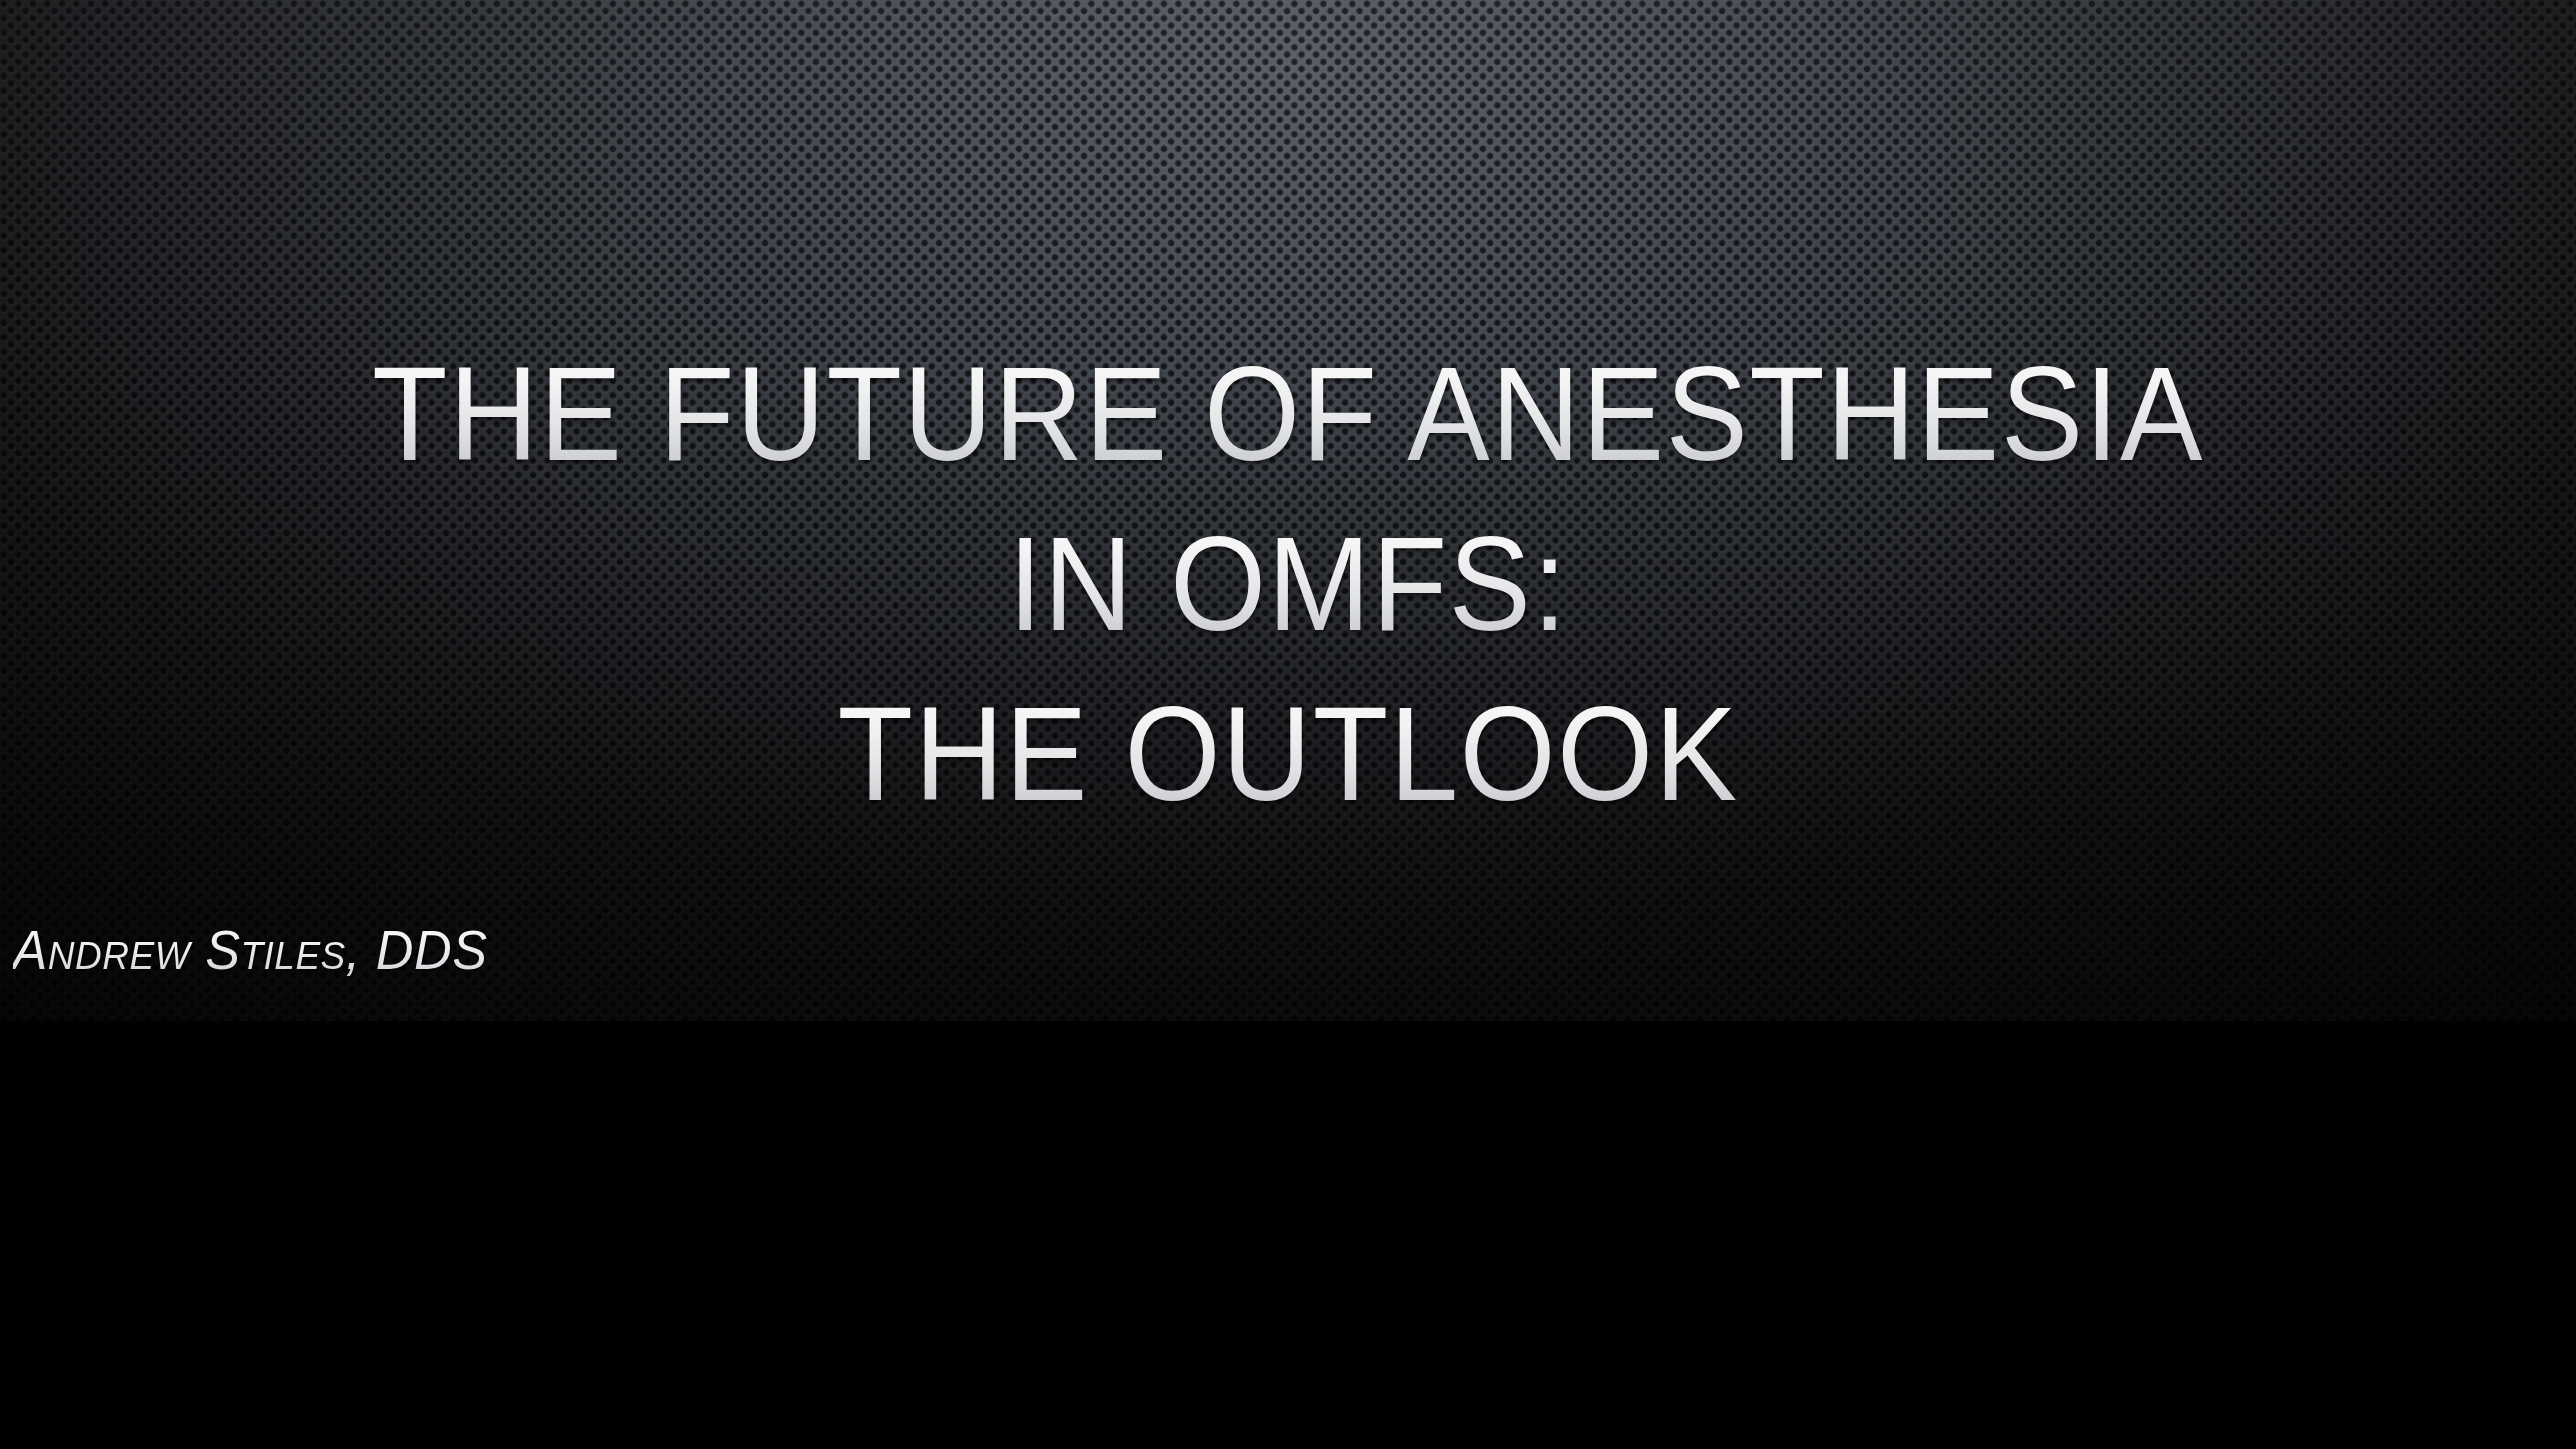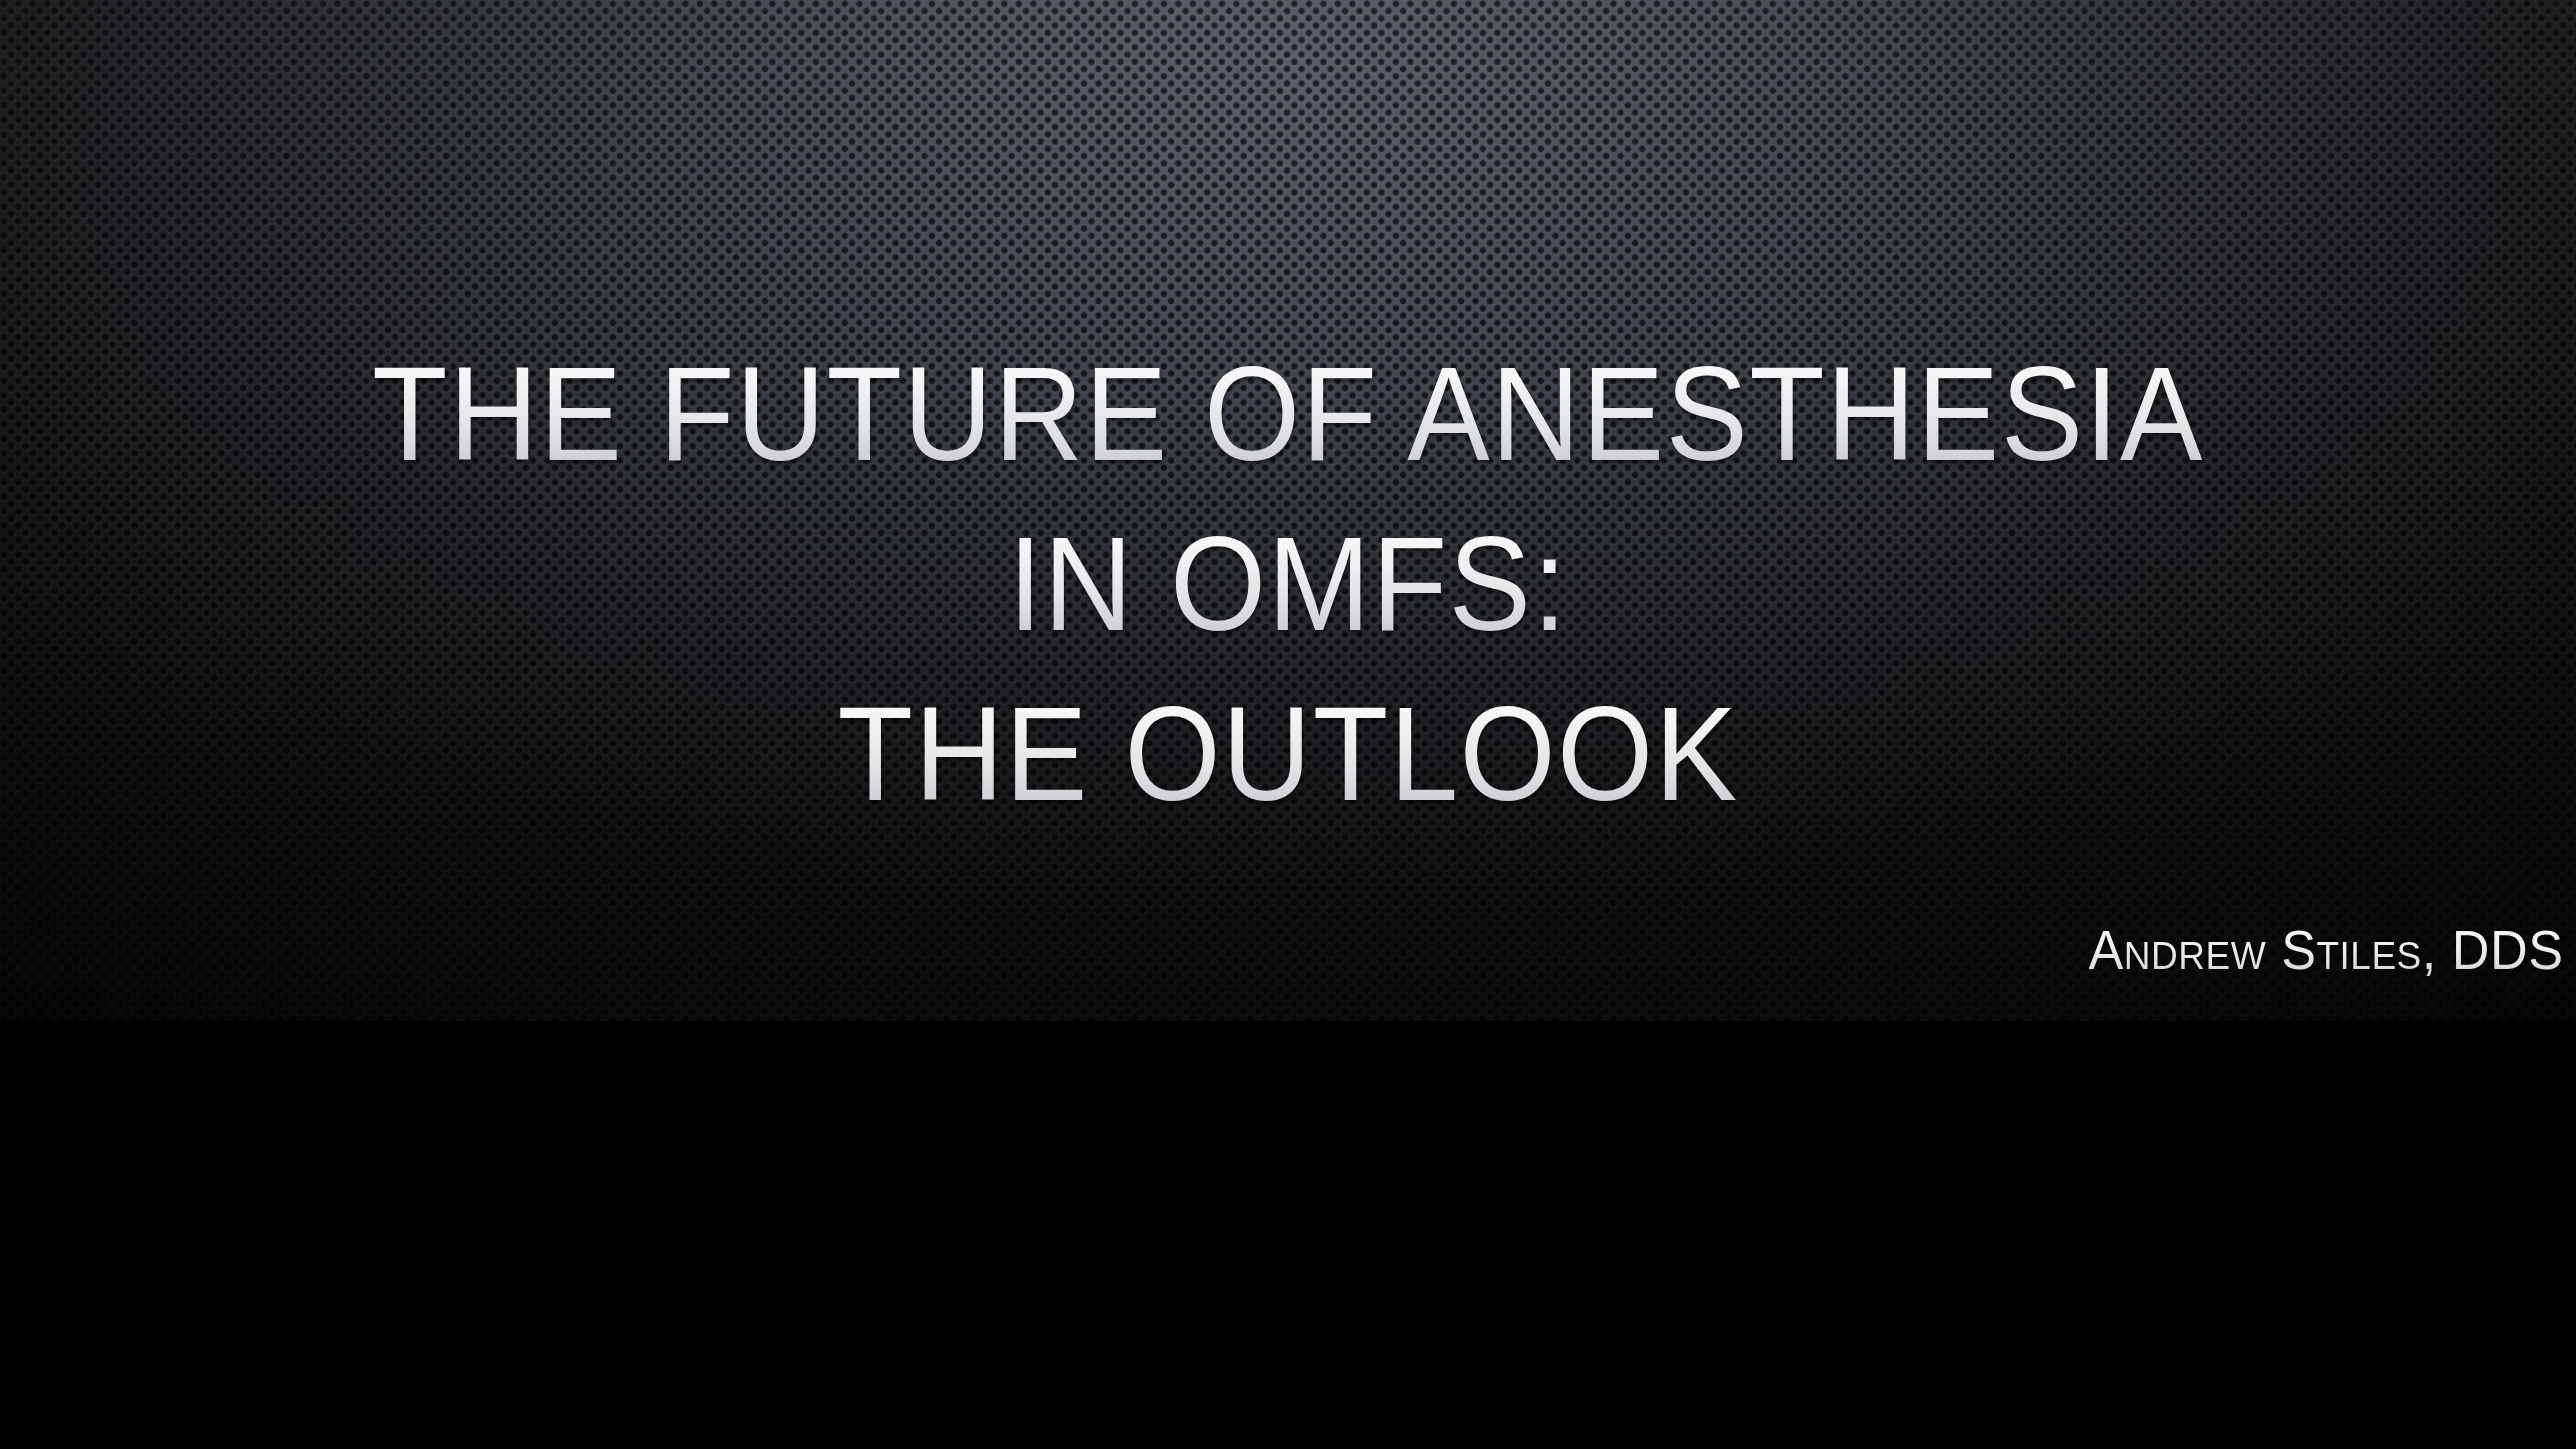--- a/index.html
+++ b/index.html
@@ -127,21 +127,22 @@
     color: transparent;
     -webkit-text-fill-color: transparent;
     filter: drop-shadow(1.9px 3.9px 2.9px rgba(0,0,0,0.55));
   }
 
   #subtitle-block {
     position: absolute;
     top: 920px;
     left: 0;
     right: 0;
-    text-align: right;
+    text-align: left;
+    font-style: italic;
   }
 
   #subtitle {
     display: inline-block;
     font-family: "Liberation Sans", sans-serif;
     font-weight: 300;
     font-size: 55px;
     line-height: 1.1;
     letter-spacing: 0.5px;
     font-variant-caps: small-caps;

